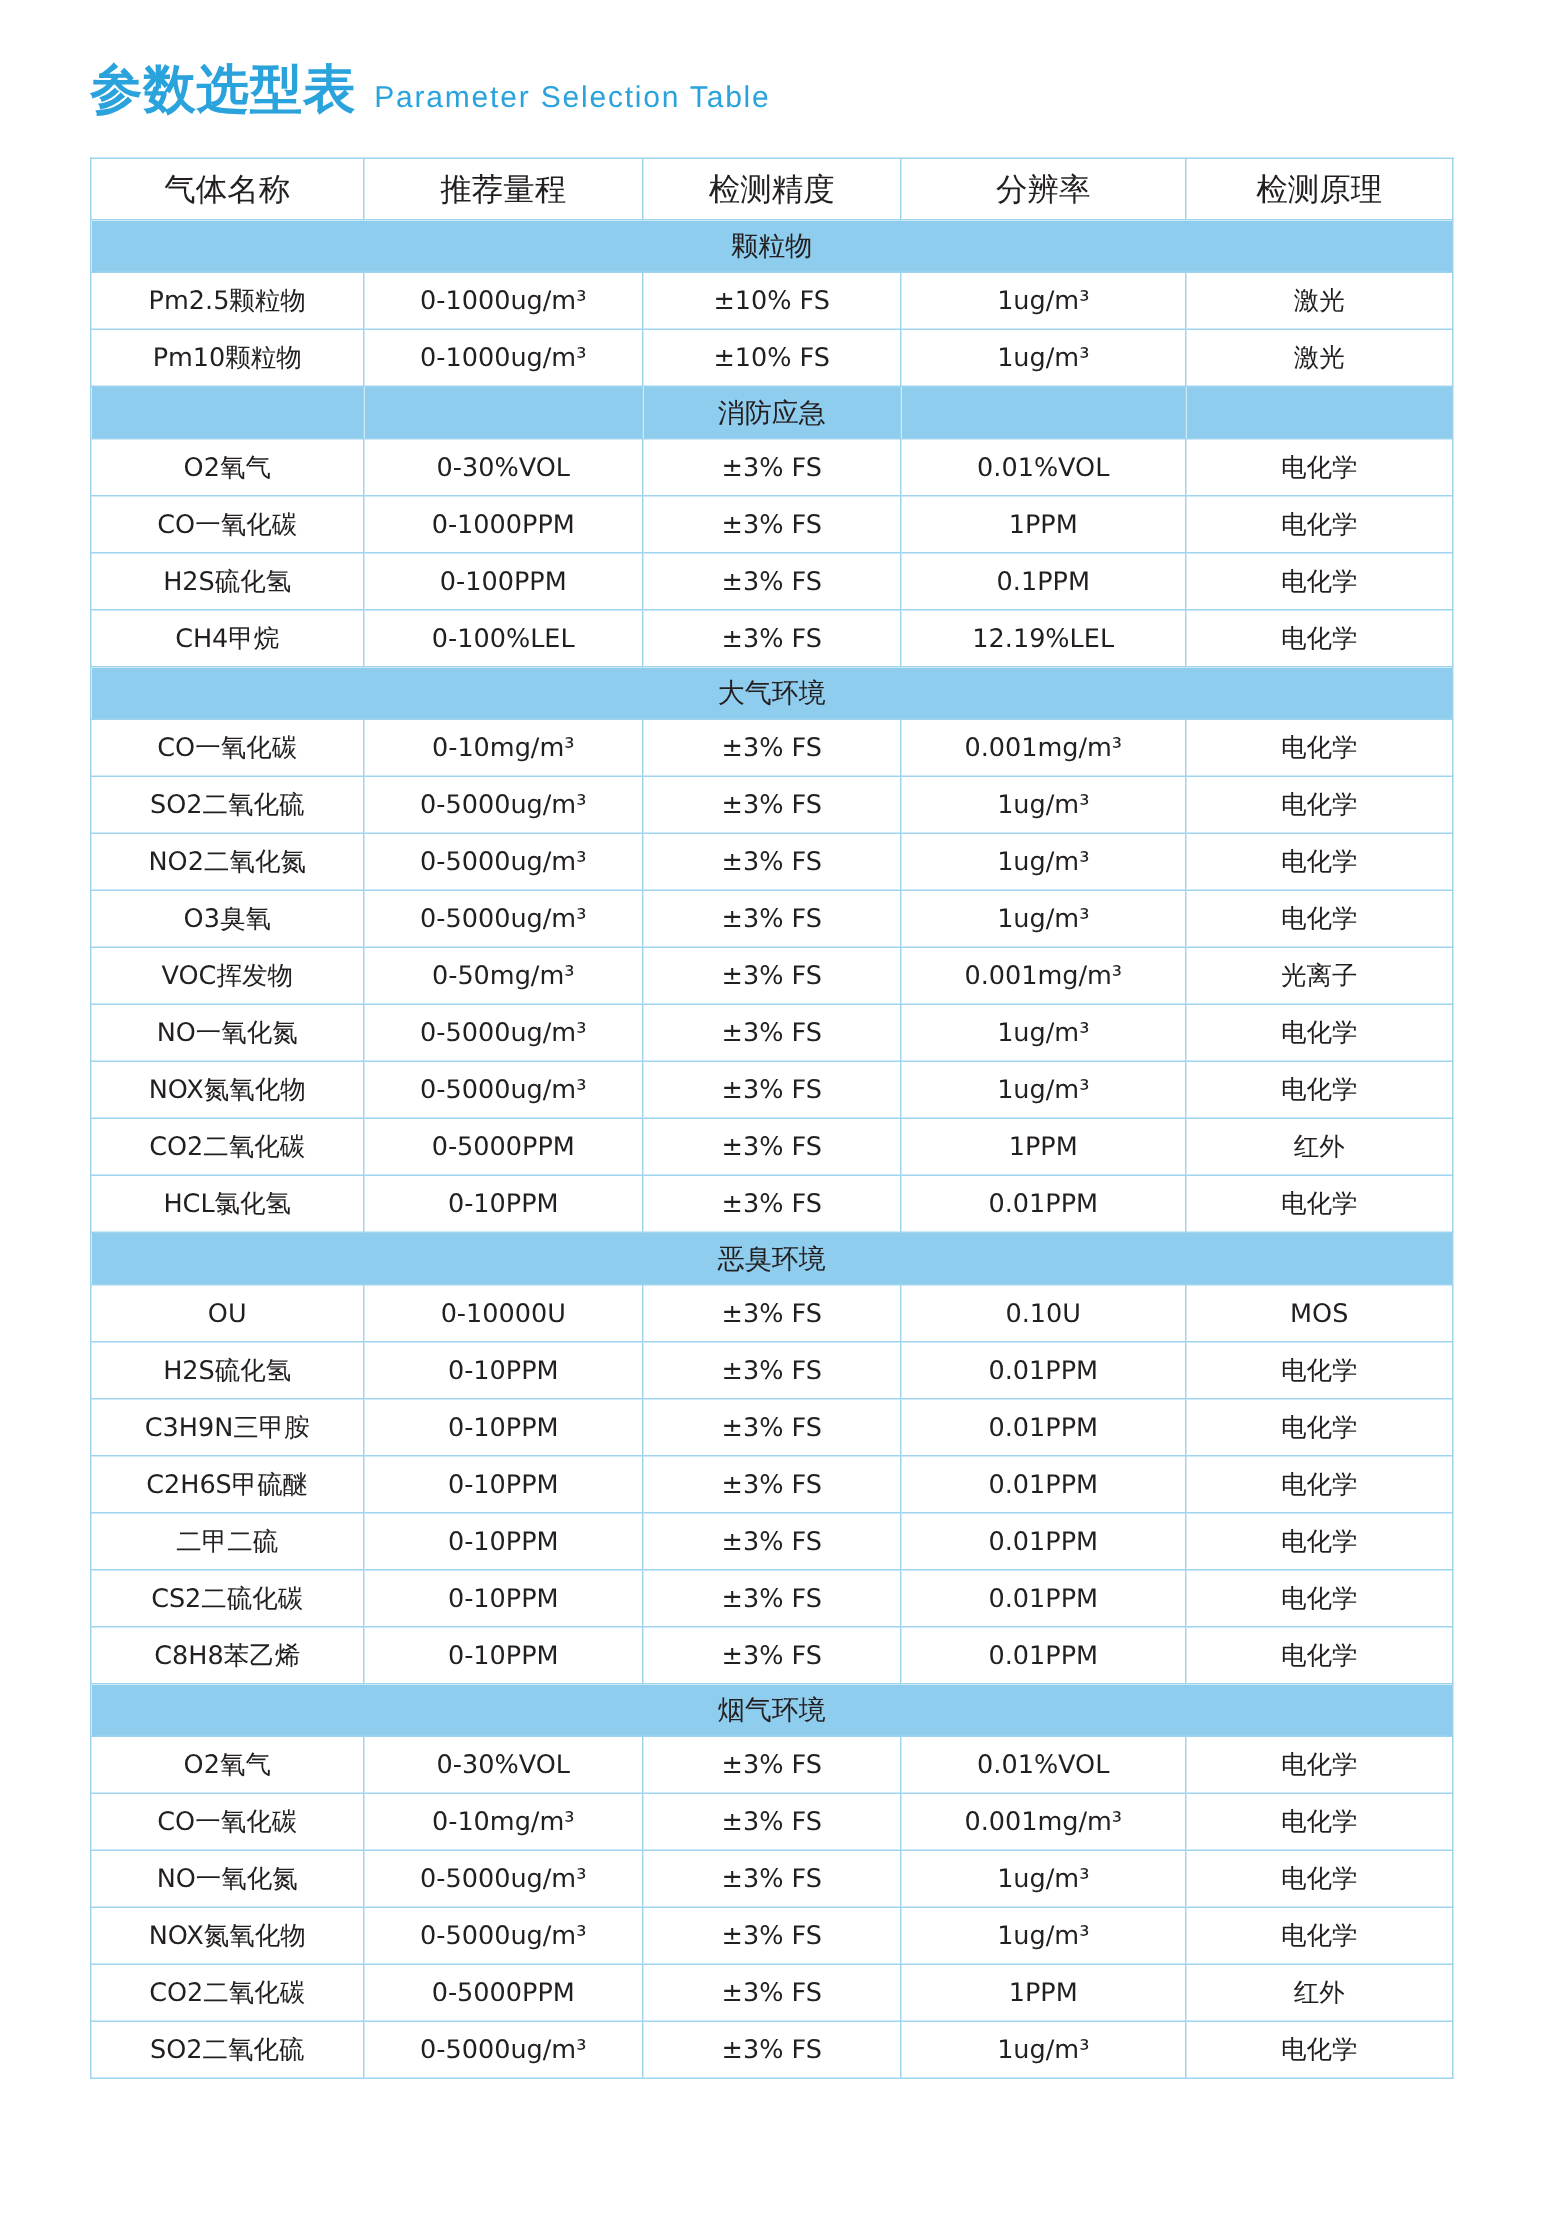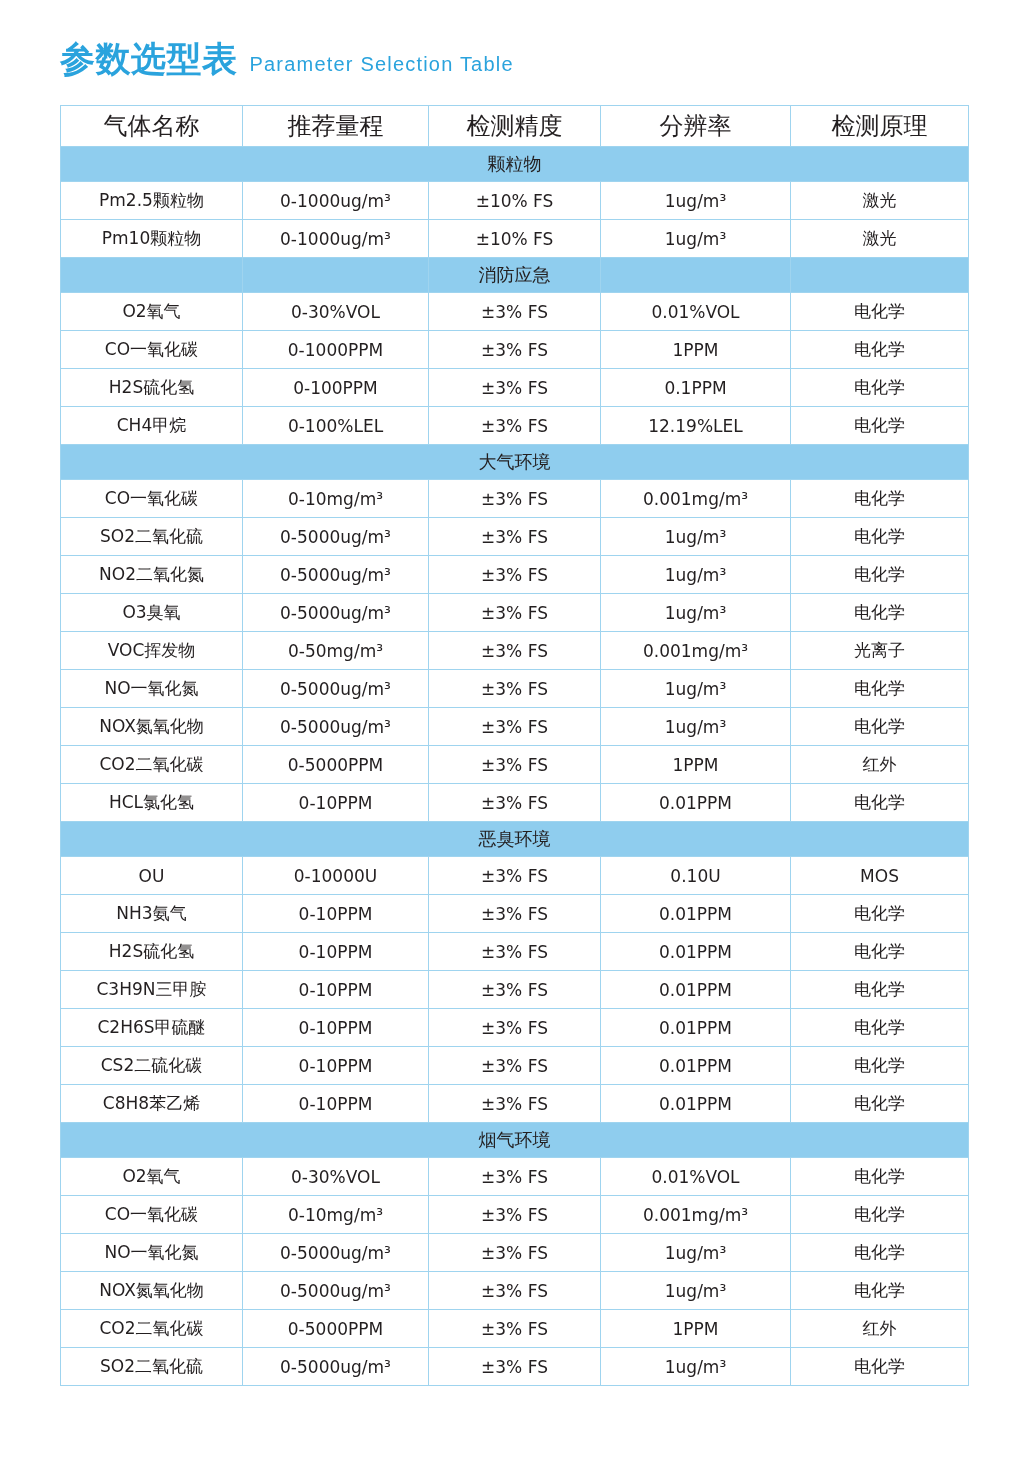--- a/index.html
+++ b/index.html
@@ -63,21 +63,21 @@
     font-size: 17px;
     font-family: "DejaVu Sans", sans-serif;
     font-weight: 400;
     color: #231f20;
     padding: 0 2px;
     white-space: nowrap;
     overflow: hidden;
   }
   table.param thead th {
     height: 40px;
-    font-size: 24px;
+    font-size: 21px;
     margin-left: 28px;
   }
   tr.group td {
     background: #8fcdee;
     height: 34px;
     font-size: 18px;
     color: #231f20;
     margin-top: 12px;
   }
   tr.group td.blank {
@@ -241,42 +241,42 @@
           <td colspan="5">恶臭环境</td>
         </tr>
         <tr>
           <td class="name">OU</td>
           <td class="mono">0-10000U</td>
           <td class="mono">±3% FS</td>
           <td class="mono">0.10U</td>
           <td class="name">MOS</td>
         </tr>
         <tr>
-          <td class="name">NH3氨气</td>
-          <td class="mono">0-10PPM</td>
-          <td class="mono">±3% FS</td>
-          <td class="mono">0.01PPM</td>
-          <td class="name">电化学</td>
-        </tr>
-        <tr>
           <td class="name">H2S硫化氢</td>
           <td class="mono">0-10PPM</td>
           <td class="mono">±3% FS</td>
           <td class="mono">0.01PPM</td>
           <td class="name">电化学</td>
         </tr>
         <tr>
           <td class="name">C3H9N三甲胺</td>
           <td class="mono">0-10PPM</td>
           <td class="mono">±3% FS</td>
           <td class="mono">0.01PPM</td>
           <td class="name">电化学</td>
         </tr>
         <tr>
           <td class="name">C2H6S甲硫醚</td>
+          <td class="mono">0-10PPM</td>
+          <td class="mono">±3% FS</td>
+          <td class="mono">0.01PPM</td>
+          <td class="name">电化学</td>
+        </tr>
+        <tr>
+          <td class="name">二甲二硫</td>
           <td class="mono">0-10PPM</td>
           <td class="mono">±3% FS</td>
           <td class="mono">0.01PPM</td>
           <td class="name">电化学</td>
         </tr>
         <tr>
           <td class="name">CS2二硫化碳</td>
           <td class="mono">0-10PPM</td>
           <td class="mono">±3% FS</td>
           <td class="mono">0.01PPM</td>

